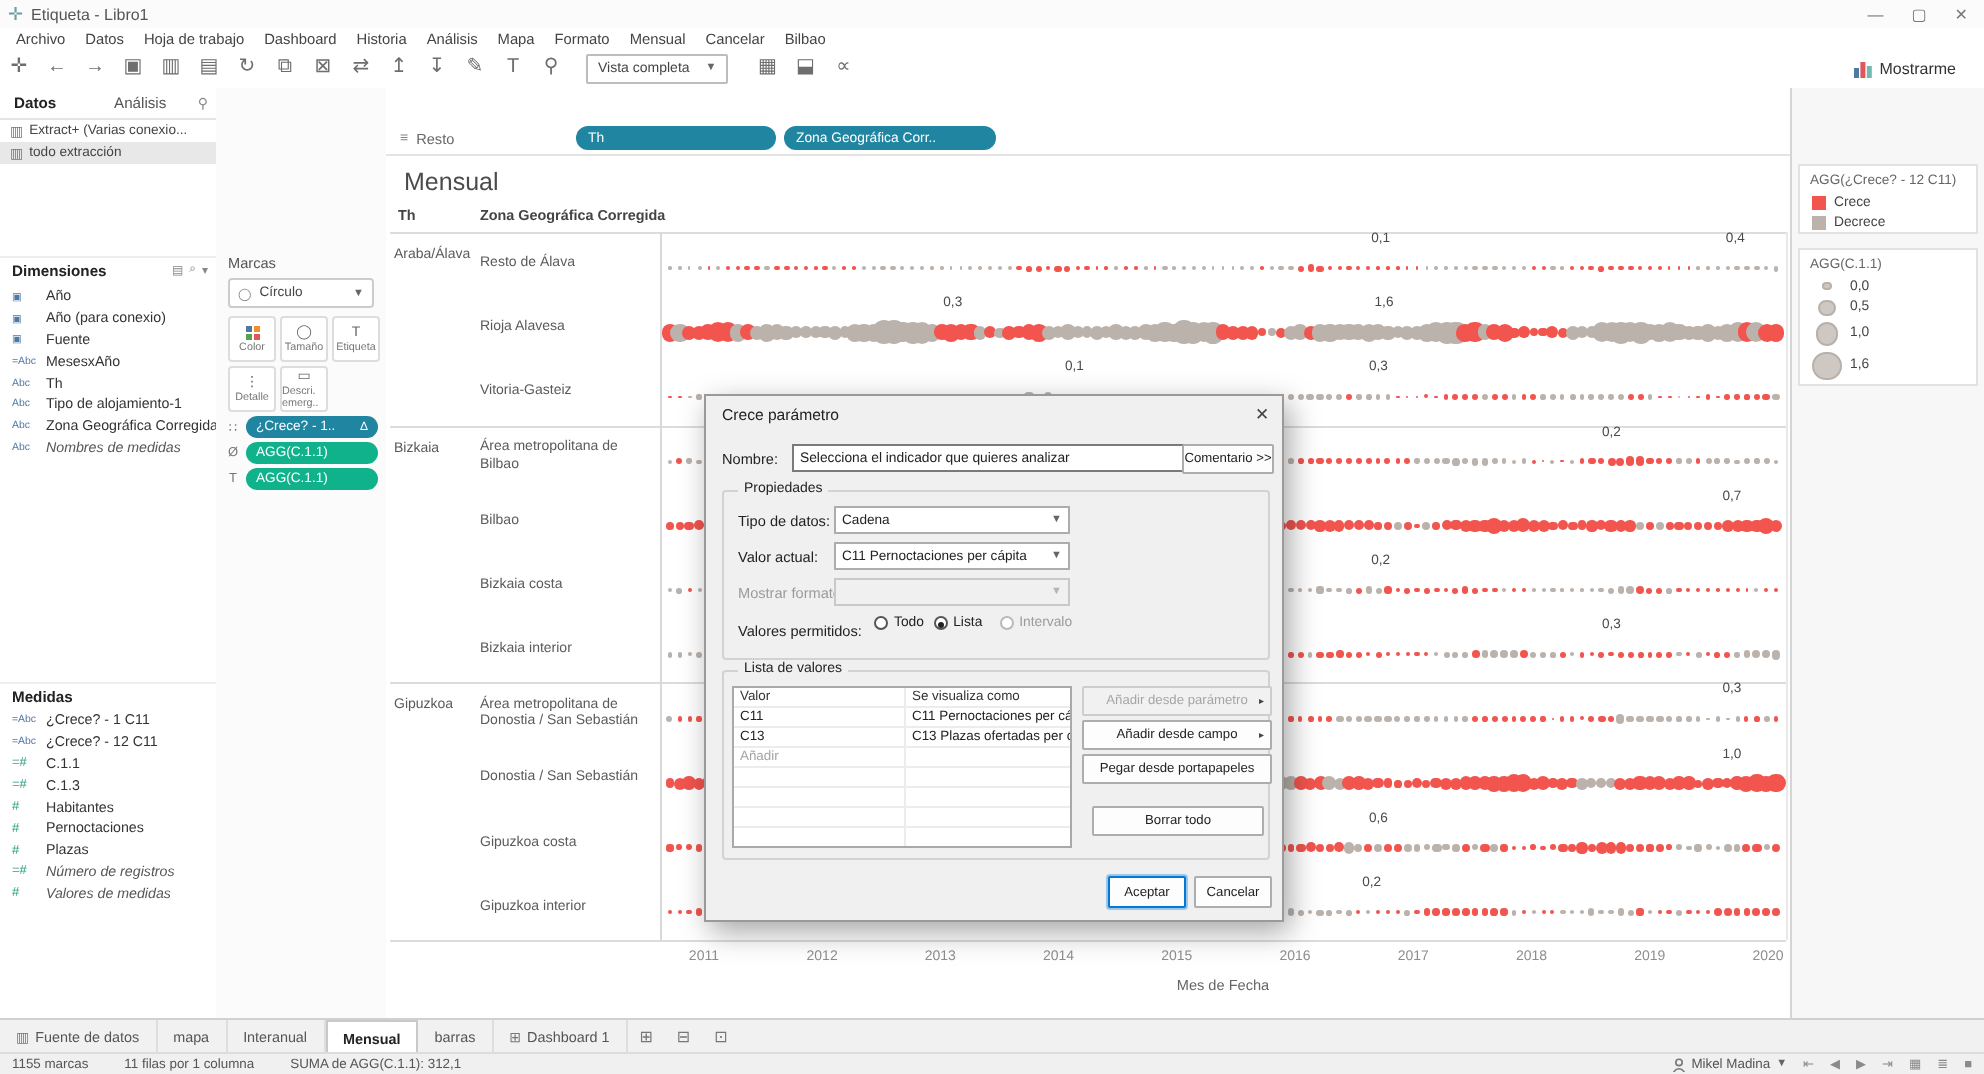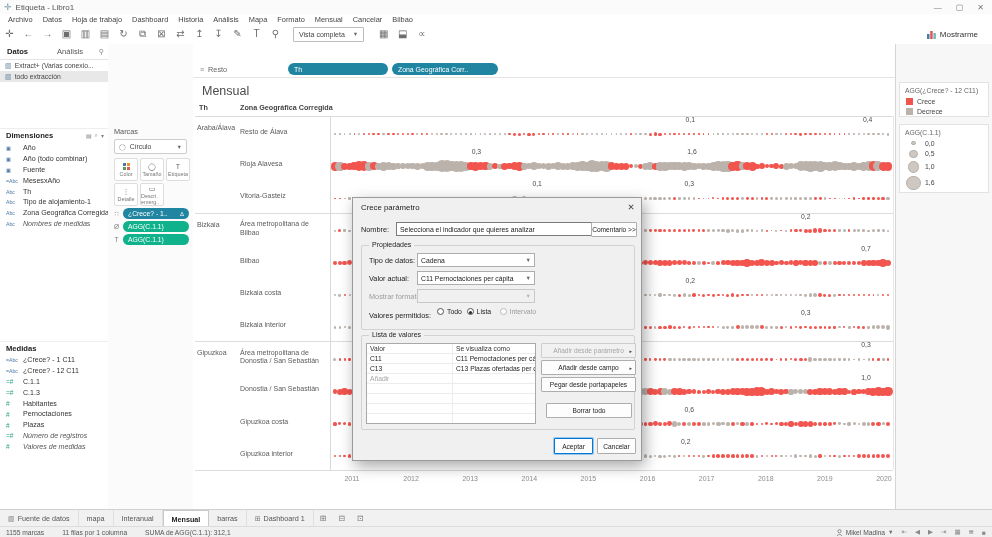--- a/index.html
+++ b/index.html
@@ -209,21 +209,21 @@
         <span>▾</span>
       </span>
     </div>
     <div class="fieldlist" id="dims" style="top:99px">
         <div class="field">
           <span class="ficon">▣</span>
           <span class="flabel">Año</span>
         </div>
         <div class="field">
           <span class="ficon">▣</span>
-          <span class="flabel">Año (todo combinar)</span>
+          <span class="flabel">Año (para conexio)</span>
         </div>
         <div class="field">
           <span class="ficon">▣</span>
           <span class="flabel">Fuente</span>
         </div>
         <div class="field">
           <span class="ficon">=Abc</span>
           <span class="flabel">MesesxAño</span>
         </div>
         <div class="field">
@@ -1691,20 +1691,21 @@
         <span class="axis-tick" style="left: 218.072px;">2012</span>
         <span class="axis-tick" style="left: 277.187px;">2013</span>
         <span class="axis-tick" style="left: 336.302px;">2014</span>
         <span class="axis-tick" style="left: 395.417px;">2015</span>
         <span class="axis-tick" style="left: 454.532px;">2016</span>
         <span class="axis-tick" style="left: 513.647px;">2017</span>
         <span class="axis-tick" style="left: 572.762px;">2018</span>
         <span class="axis-tick" style="left: 631.877px;">2019</span>
         <span class="axis-tick" style="left: 690.992px;">2020</span>
       </div>
+    <div class="axis-title">Mes de Fecha</div>
   </div>
 
   <div class="legendcol">
     <div class="lcard" style="top:38px" id="clegend">
       <div class="lcard-title">AGG(¿Crece? - 12 C11)</div>
     <div class="litem">
           <span class="lsw" style="background: rgb(242, 84, 78);"></span>
           <span>Crece</span>
         </div>
         <div class="litem">

